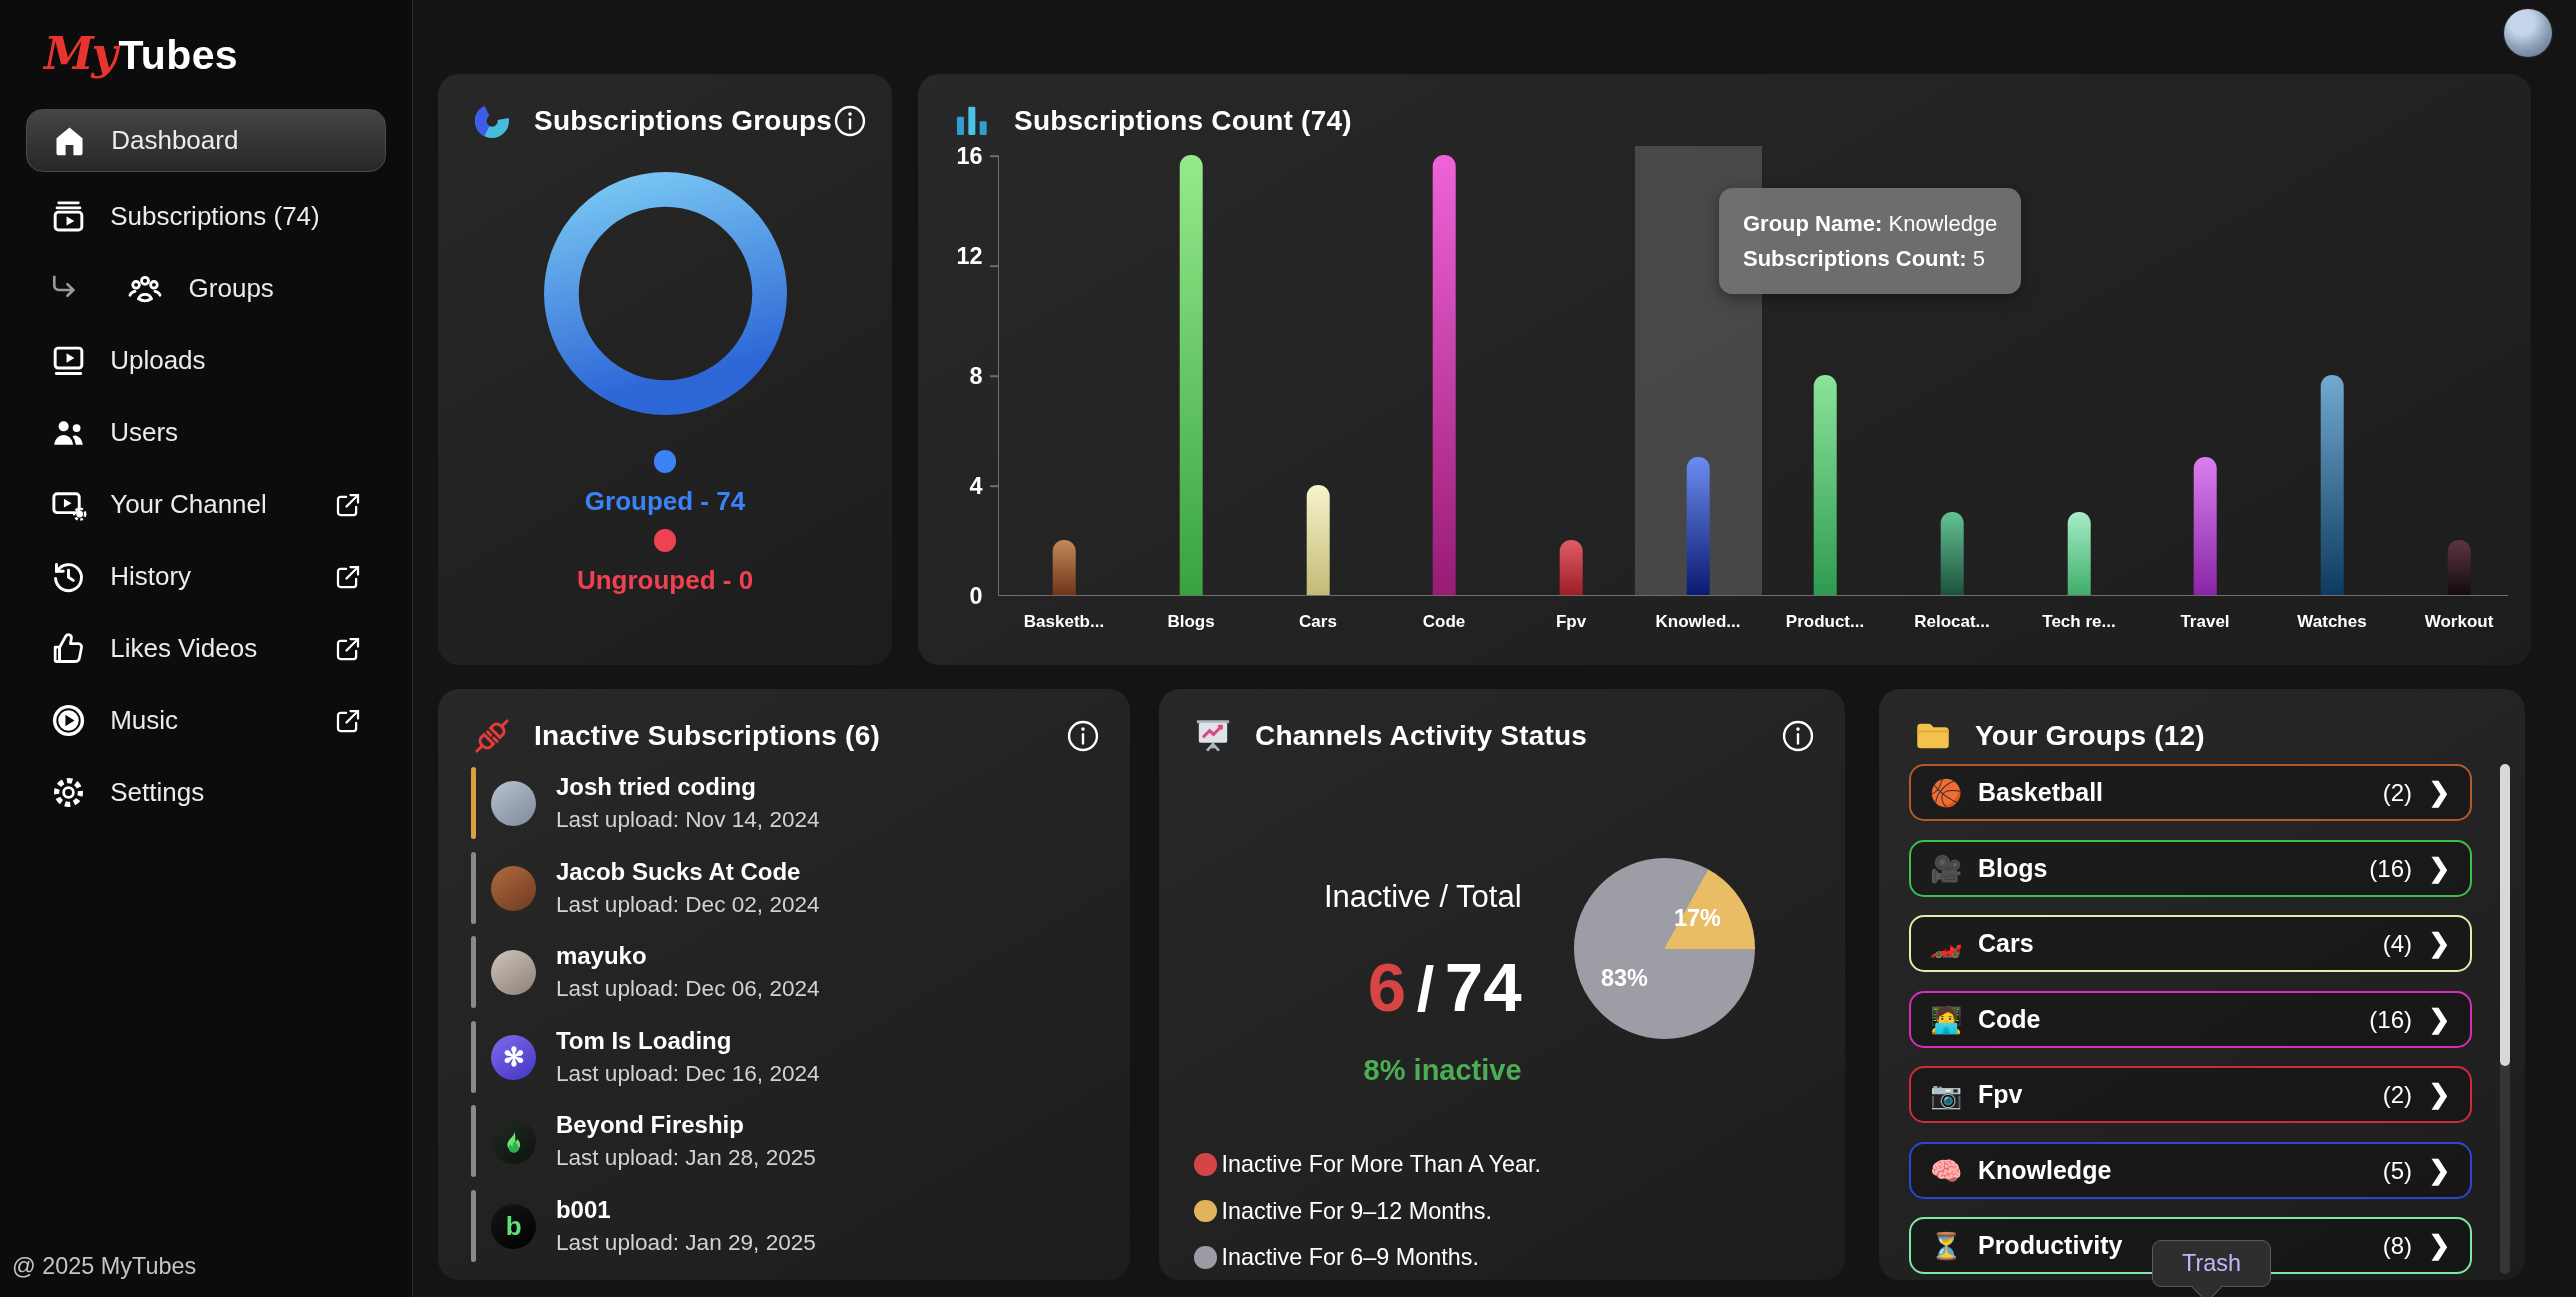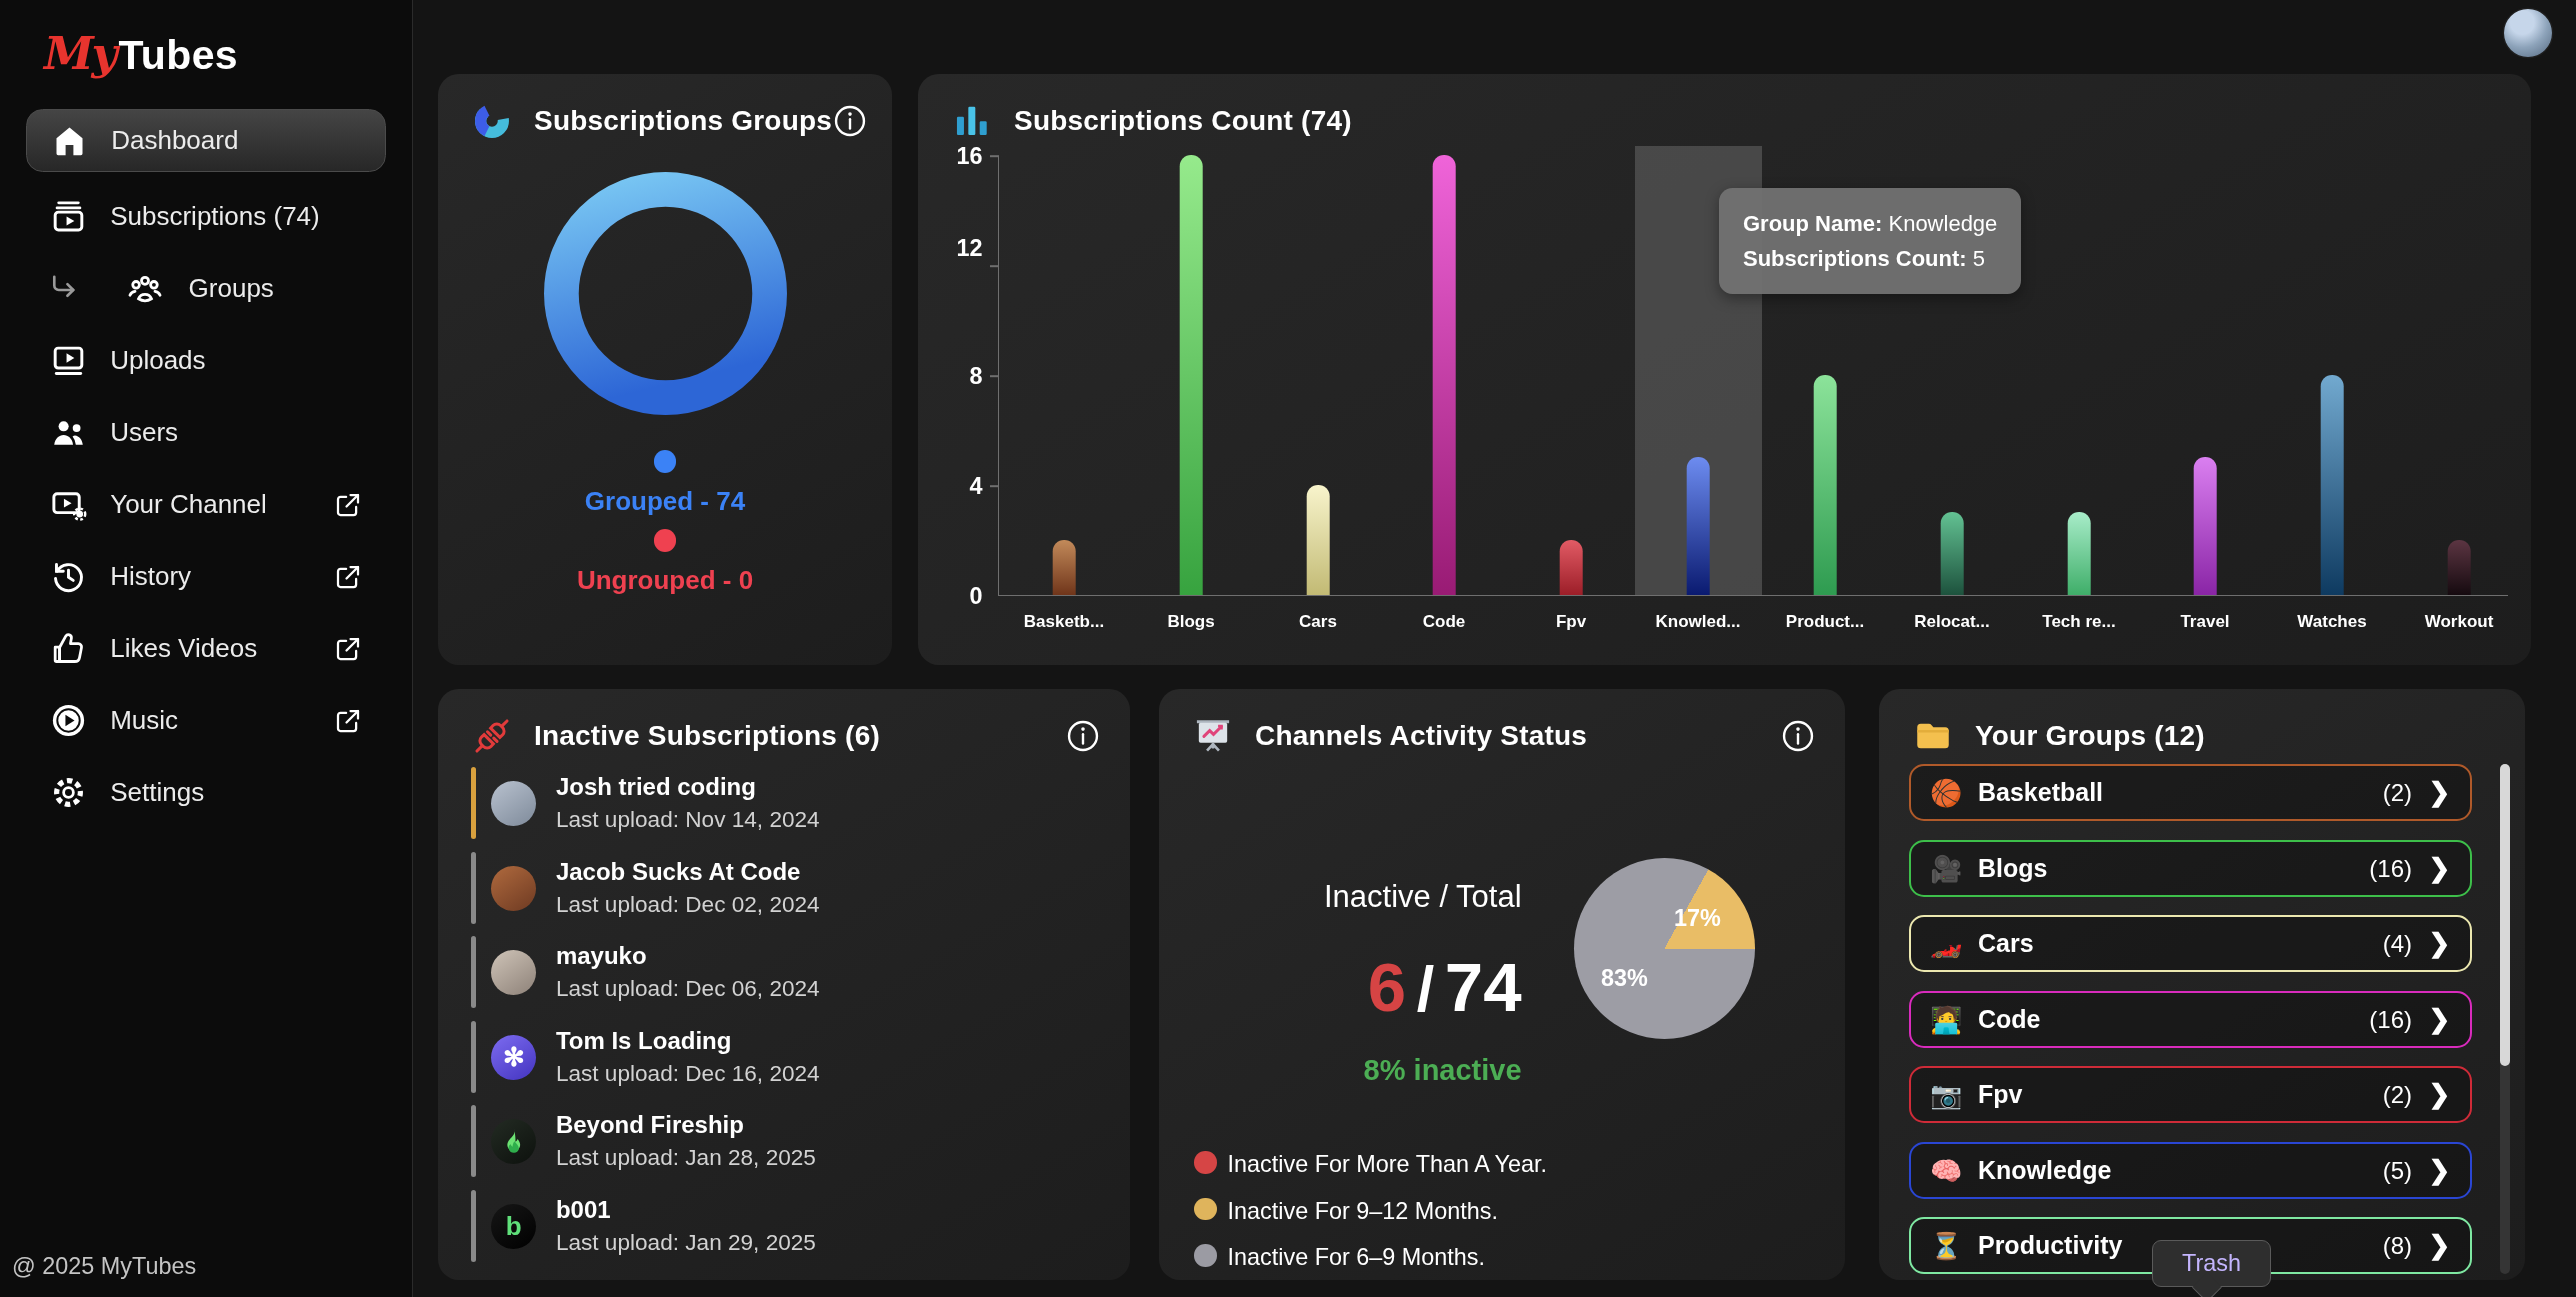--- a/index.html
+++ b/index.html
@@ -80,21 +80,21 @@
   .stat-nums { margin-top:33px; white-space:nowrap; }
   .stat-inactive { font-size:69px; font-weight:bold; }
   .stat-slash { font-size:63px; font-weight:600; color:#fff; padding:0 10.6px; }
   .stat-total { font-size:69px; font-weight:bold; color:#fff; }
   .stat-pct { margin-top:27px; font-size:29px; font-weight:bold; }
   .pie { position:absolute; left:415px; top:169px; width:181px; height:181px; border-radius:50%; }
   .pie-label { position:absolute; font-size:23.4px; font-weight:600; color:#fff; }
   .pie-label.small { left:100px; top:47px; }
   .pie-label.big { left:27px; top:107px; }
   .act-legend { position:absolute; left:35px; top:462px; display:flex; flex-direction:column; gap:19.6px; }
-  .al-row { display:flex; align-items:flex-start; gap:11px; font-size:23.4px; color:#fff; }
+  .al-row { display:flex; align-items:center; gap:5px; font-size:23.4px; color:#fff; }
   .al-dot { width:22.6px; height:22.6px; border-radius:50%; flex:none; }
 
   
   .group-row { position:absolute; left:30px; right:53px; height:57px; border-radius:15px; display:flex; align-items:center;
                padding:0 19.6px; background:rgba(10,10,10,0.35); cursor:pointer; }
   .g-emoji { font-size:26px; margin-right:15px; line-height:1; }
   .g-name { font-size:25px; font-weight:600; color:#fff; }
   .g-count { margin-left:auto; font-size:24px; color:#fff; }
   .g-chev { font-size:26px; font-weight:bold; color:#fff; margin-left:16.6px; }
   .scroll-track { position:absolute; right:15px; top:75px; width:9.8px; height:510px; background:#353535; border-radius:5.3px; }
@@ -301,21 +301,21 @@
       <div class="hover-band" style="left: 636px;"></div>
       <div class="chart-tooltip">
         <div><span class="tt-b">Group Name:</span><span> Knowledge</span></div>
         <div><span class="tt-b">Subscriptions Count:</span><span> 5</span></div>
       </div>
     <span class="ytick" style="top: 440px;">0</span>
         <span class="ytick" style="top: 330px;">4</span>
         <span class="ytick-mark" style="top: 330px;"></span>
         <span class="ytick" style="top: 220px;">8</span>
         <span class="ytick-mark" style="top: 220px;"></span>
-        <span class="ytick" style="top: 92px;">12</span>
+        <span class="ytick" style="top: 100px;">12</span>
         <span class="ytick-mark" style="top: 110px;"></span>
         <span class="ytick" style="top: 0px;">16</span>
         <span class="ytick-mark" style="top: 0px;"></span>
         <div class="bar" style="left: 65px; height: 55px; background: linear-gradient(rgb(194, 138, 90), rgb(112, 53, 26));"></div>
         <span class="xlabel" style="left: 65px;">Basketb...</span>
         <div class="bar" style="left: 192px; height: 440px; background: linear-gradient(rgb(150, 234, 140), rgb(55, 163, 63));"></div>
         <span class="xlabel" style="left: 192px;">Blogs</span>
         <div class="bar" style="left: 319px; height: 110px; background: linear-gradient(rgb(248, 244, 204), rgb(194, 186, 116));"></div>
         <span class="xlabel" style="left: 319px;">Cars</span>
         <div class="bar" style="left: 445px; height: 440px; background: linear-gradient(rgb(239, 100, 217), rgb(153, 27, 116));"></div>

